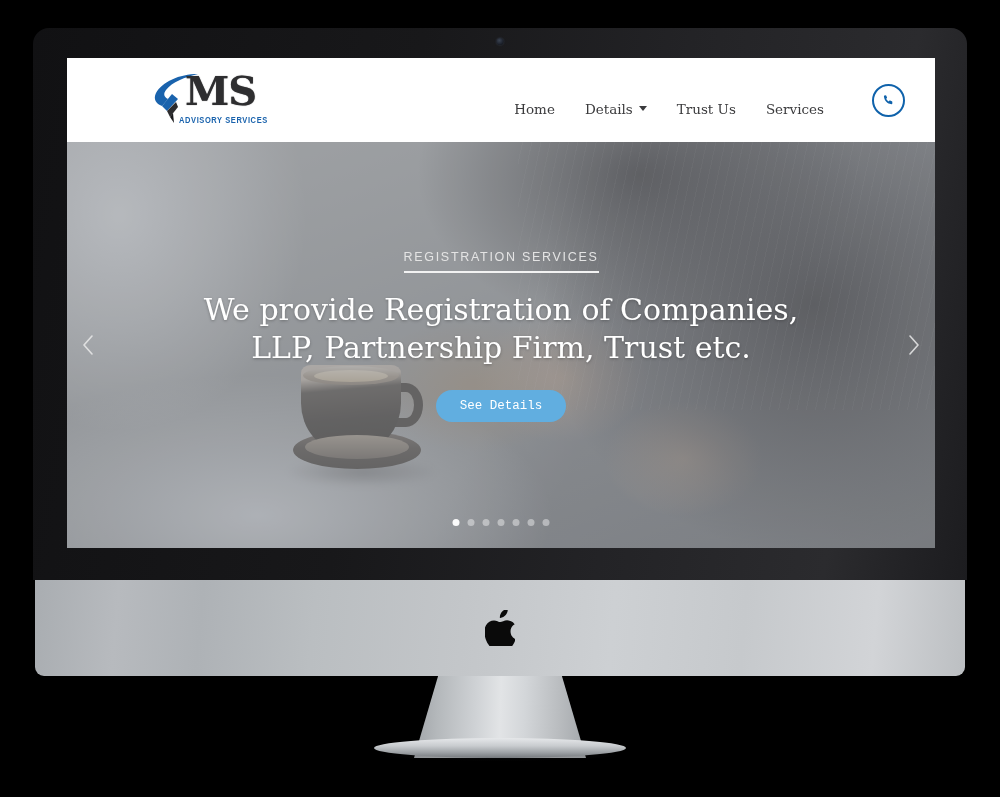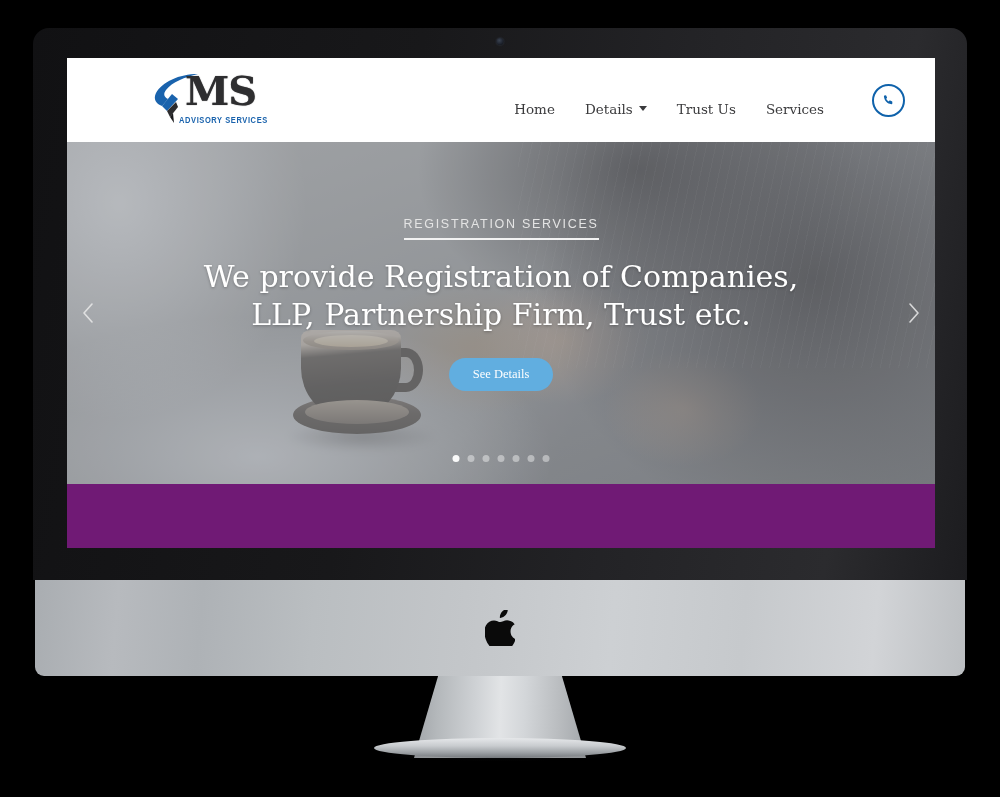--- a/index.html
+++ b/index.html
@@ -41,21 +41,21 @@
     background: radial-gradient(circle at 40% 35%, #3a4250 0%, #202530 55%, #0c0e12 100%);
     box-shadow: 0 0 2px rgba(90,110,140,.45);
   }
 
   .screen {
     position: absolute;
     left: 67px;
     top: 58px;
     width: 868px;
     height: 490px;
-    background: #701a75;
+    background: #737373;
     overflow: hidden;
   }
 
   
   .site-header {
     position: absolute;
     left: 0; top: 0;
     width: 100%;
     height: 84px;
     background: #ffffff;
@@ -136,21 +136,21 @@
     justify-content: center;
     cursor: pointer;
     flex: 0 0 auto;
   }
 
   
   .hero {
     position: absolute;
     left: 0; top: 84px;
     width: 100%;
-    height: 342px;
+    height: 406px;
     overflow: hidden;
   }
 
   
   .hero-photo {
     position: absolute; inset: 0;
     background:
       
       radial-gradient(ellipse 260px 300px at 6% 18%, rgba(236,240,245,.85) 0%, rgba(236,240,245,0) 72%),
       
@@ -266,21 +266,21 @@
     text-shadow: 0 1px 3px rgba(0,0,0,.28);
     font-weight: 400;
   }
   .hero-btn {
     margin-top: 24px;
     background: #61aee0;
     color: #ffffff;
     border: none;
     border-radius: 22px;
     padding: 9px 24px;
-    font-family: Liberation Serif, serif;
+    font-family: Liberation Mono, monospace;
     font-size: 12.5px;
     cursor: pointer;
   }
 
   
   .slider-arrow {
     position: absolute;
     top: 50%;
     transform: translateY(-50%);
     width: 26px; height: 40px;

